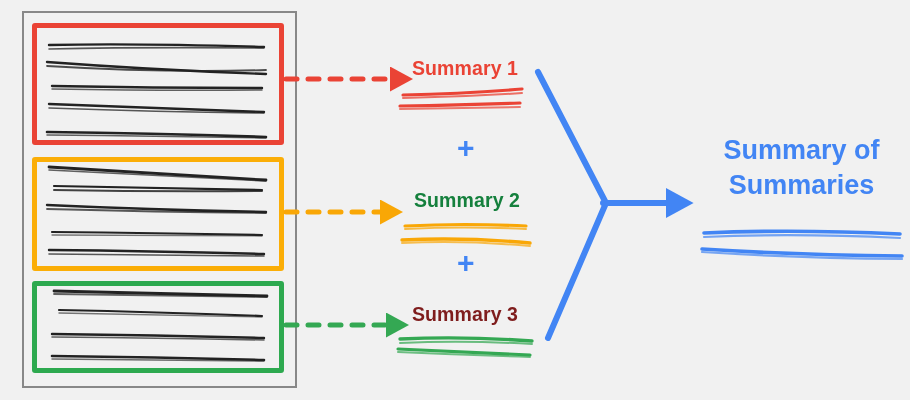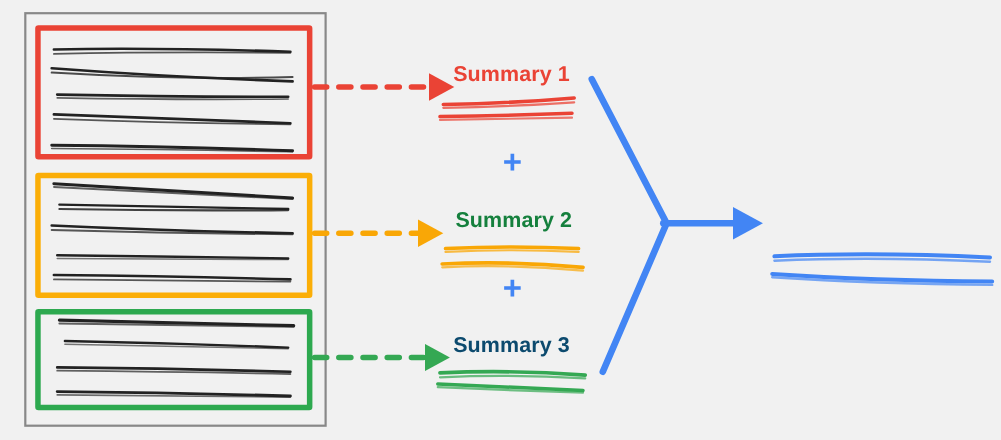--- a/index.html
+++ b/index.html
@@ -52,21 +52,21 @@
 
   .sum-label {
     position: absolute;
     font-size: 19.5px;
     font-weight: 600;
     letter-spacing: 0.1px;
     white-space: nowrap;
   }
   .sum1 { left: 398px; top: 57px;  color: #ea4335; }
   .sum2 { left: 400px; top: 189px; color: #15803d; }
-  .sum3 { left: 398px; top: 303px; color: #0c4a6e; }
+  .sum3 { left: 398px; top: 303px; color: #7f1d1d; }
 
   .plus {
     position: absolute;
     color: #4285f4;
     font-size: 30px;
     font-weight: 700;
     line-height: 1;
     white-space: nowrap;
   }
   .plus1 { left: 443px; top: 133px; }
@@ -171,20 +171,24 @@
     </g>
   </svg>
 
   <div class="sum-label sum1">Summary 1</div>
   <div class="sum-label sum2">Summary 2</div>
   <div class="sum-label sum3">Summary 3</div>
 
   <div class="plus plus1">+</div>
   <div class="plus plus2">+</div>
 
+  <div class="final-title">
+    <span class="ln">Summary of</span>
+    <span class="ln">Summaries</span>
+  </div>
 
   <svg class="layer" viewBox="0 0 910 400" preserveAspectRatio="none">
     <g fill="none" stroke-linecap="round">
       <g stroke="#ea4335">
         <path d="M389 95 Q450 94 508 89" stroke-width="3.2"></path>
         <path d="M389 98 Q450 97 508 93" stroke-width="2.0" opacity="0.75"></path>
         <path d="M386 106 Q450 105 506 103" stroke-width="3.2"></path>
         <path d="M386 109 Q450 108 506 107" stroke-width="2.0" opacity="0.7"></path>
       </g>
       <g stroke="#f9a706">

